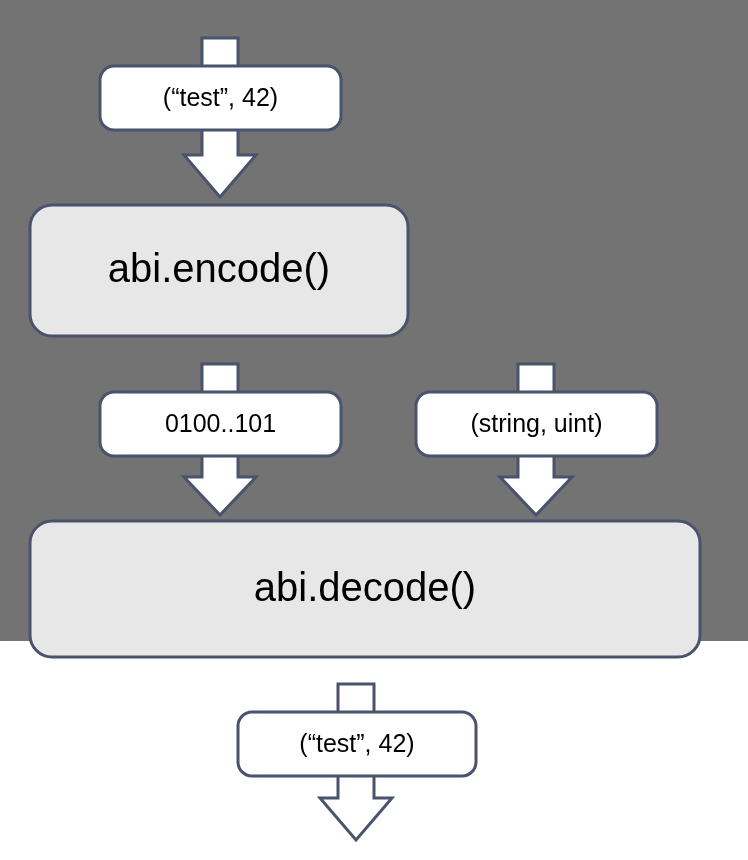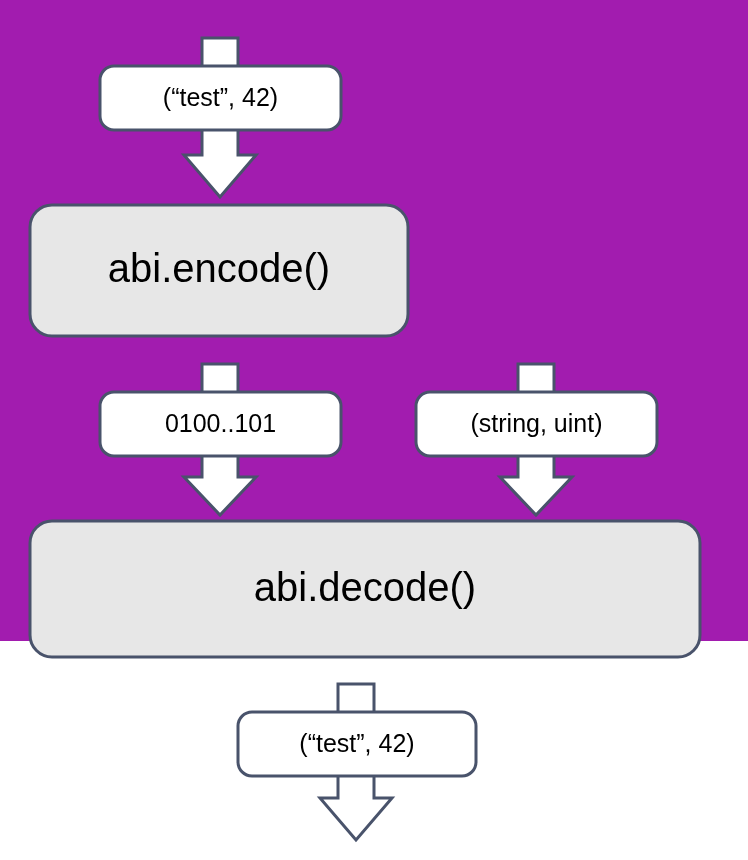--- a/index.html
+++ b/index.html
@@ -11,21 +11,21 @@
   body {
     width: 748px;
     height: 860px;
     font-family: "Liberation Sans", sans-serif;
     overflow: hidden;
   }
   #diagram-root {
     position: relative;
     width: 748px;
     height: 641px;
-    background: #a21caf;
+    background: #737373;
     text-align: center;
   }
   svg#flow-svg {
     display: block;
     width: 748px;
     height: 860px;
   }
   .node-shape {
     stroke: #49536b;
     stroke-width: 3;

